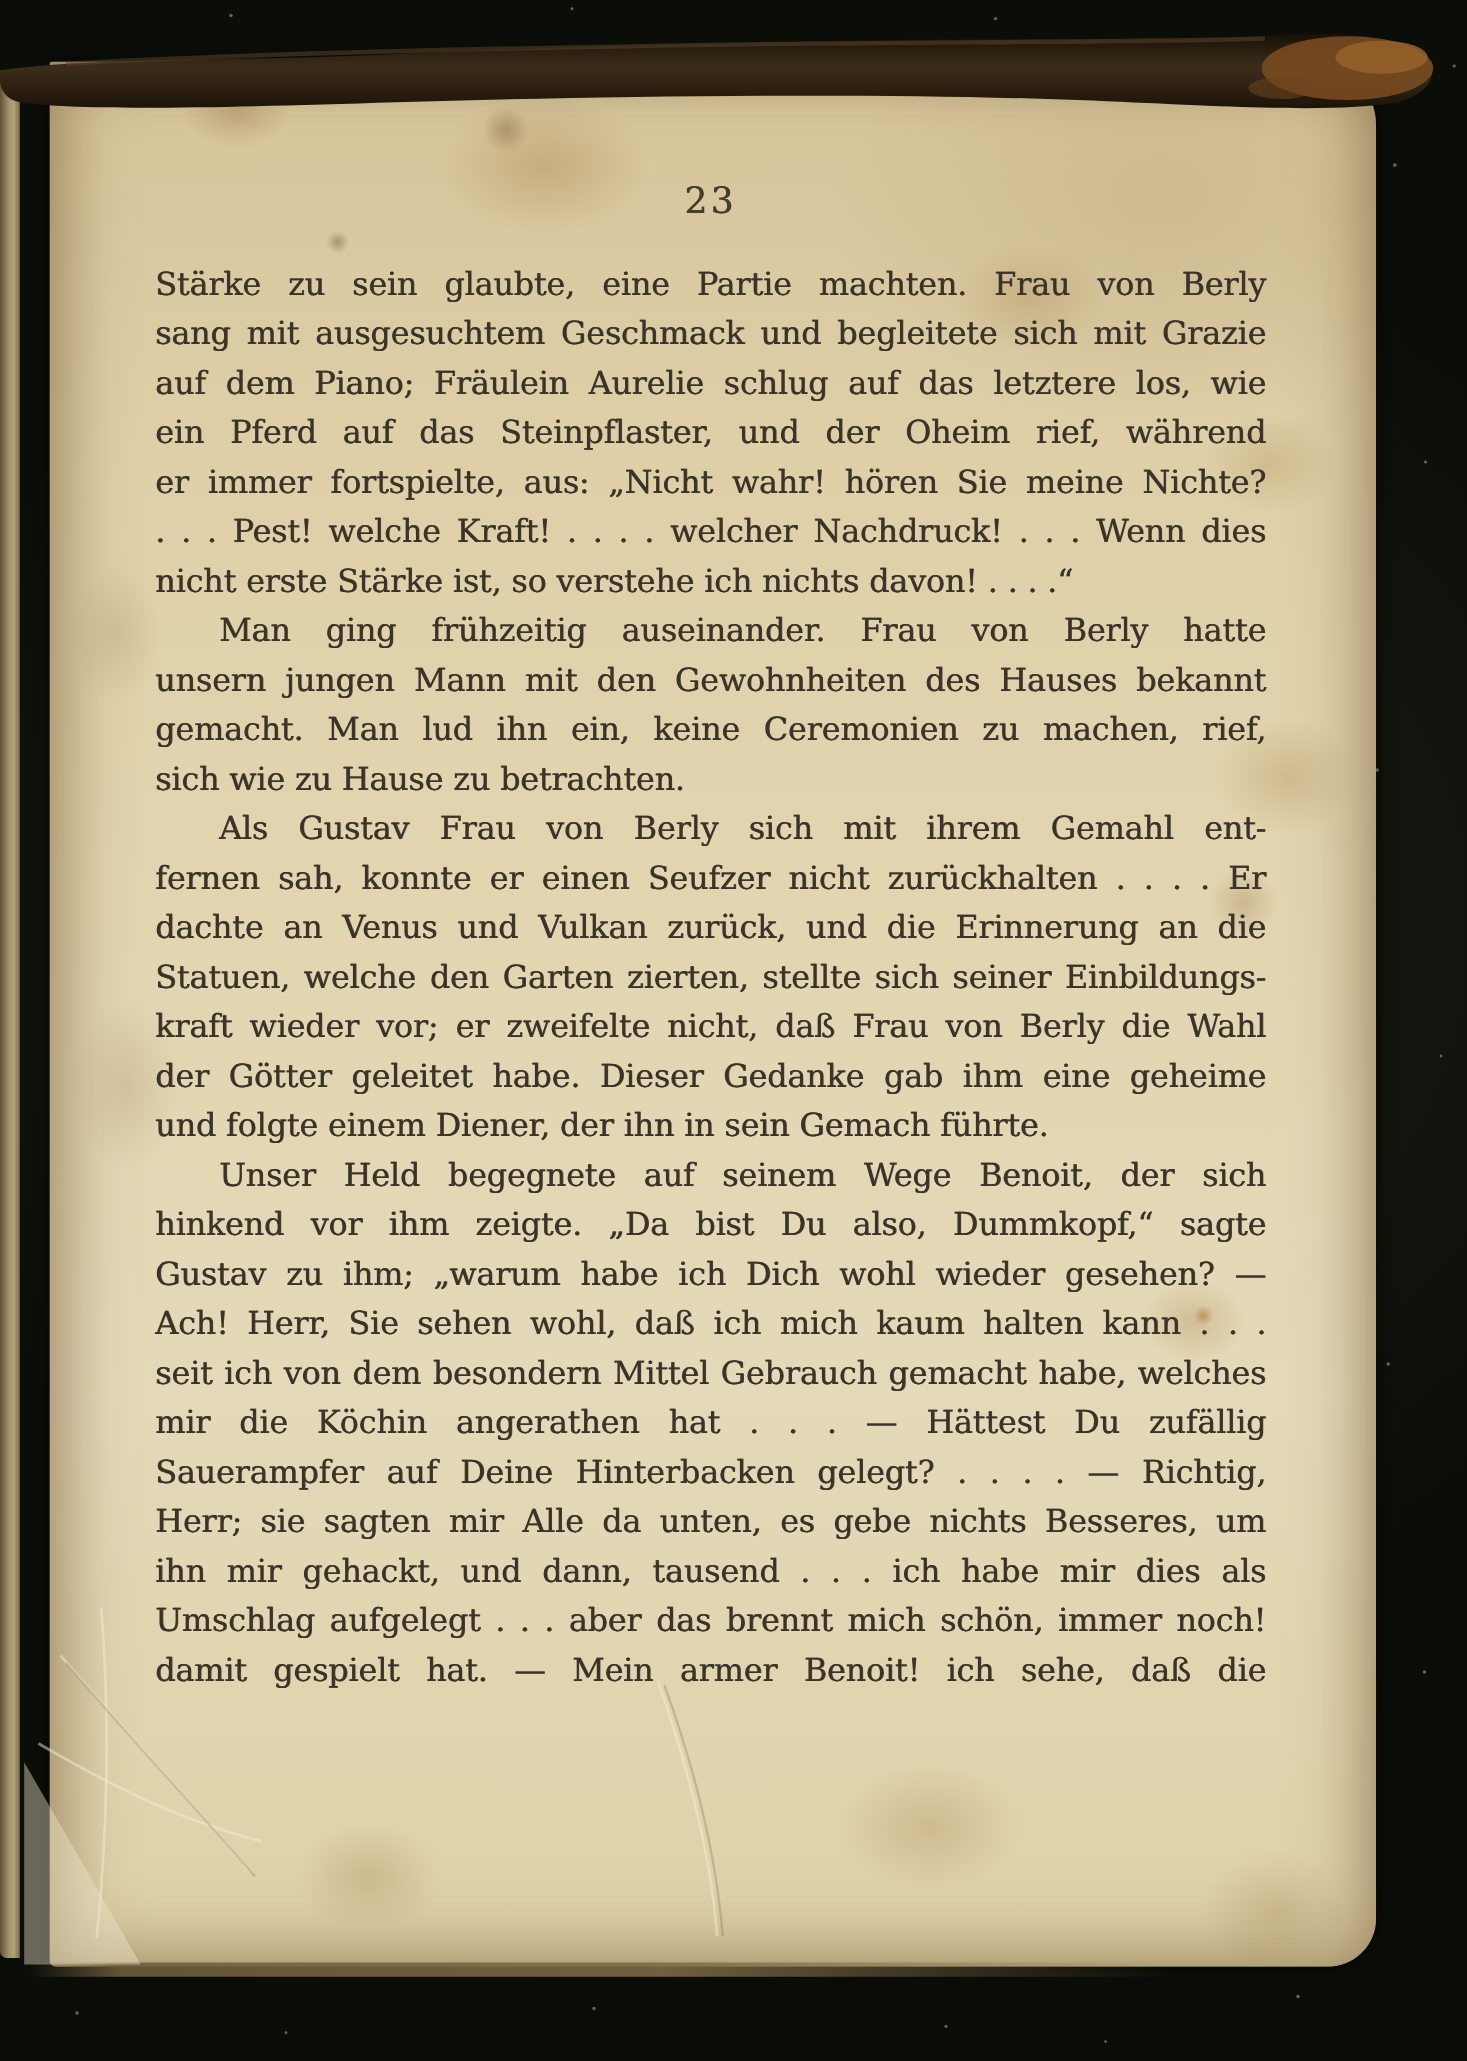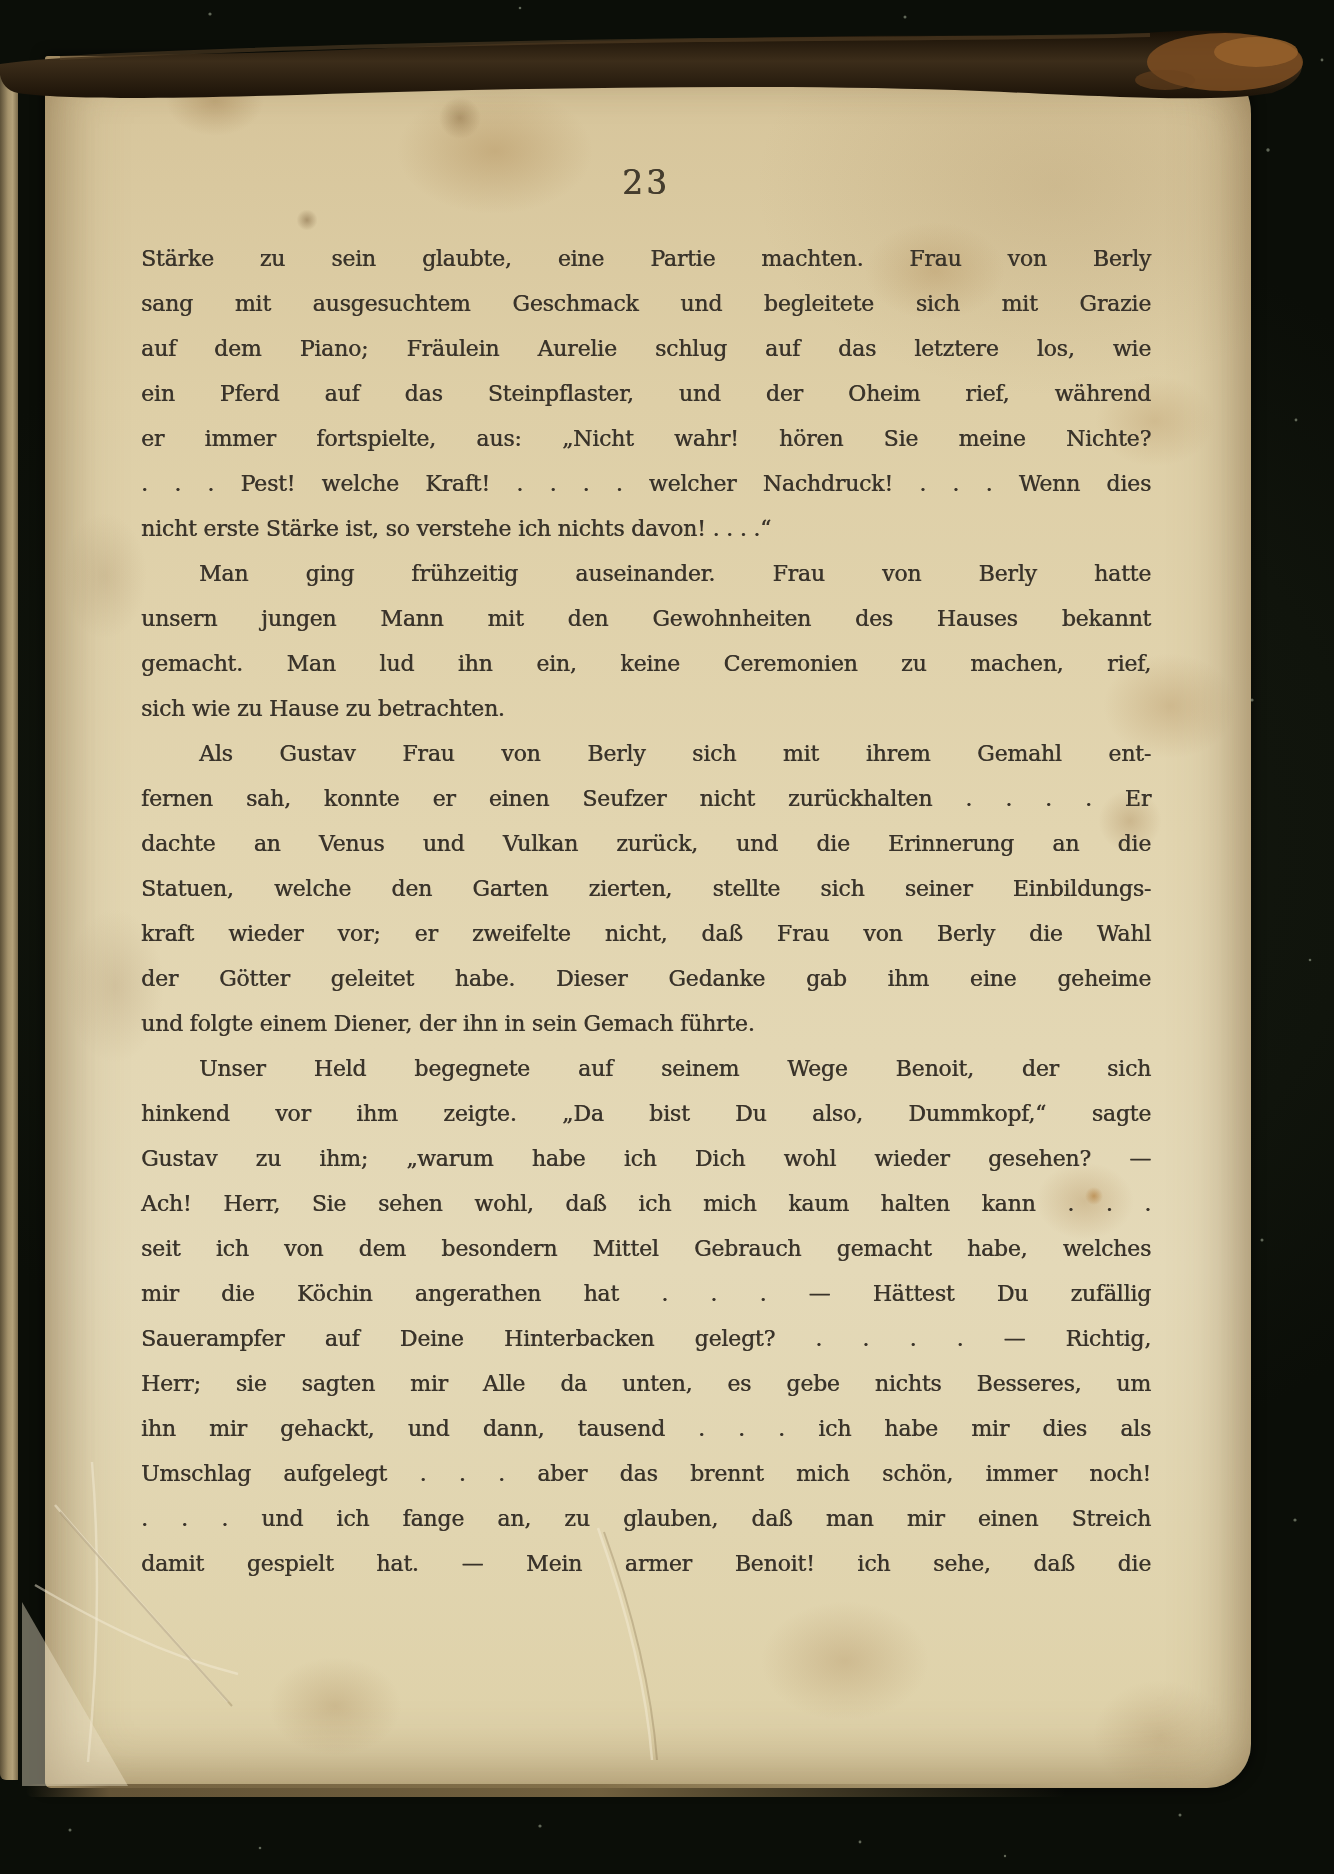--- a/index.html
+++ b/index.html
@@ -46,21 +46,21 @@
     margin-left: 29px;
   }
   .textblock{position:absolute;left:96px;top:102px;width:1010px;}
   .pagenum{
     height:50px;line-height:50px;text-align:center;
     font-size:33px;letter-spacing:3px;color:#453d2e;
     text-shadow:.4px 0 0 #453d2e;
   }
   .lines{position:absolute;left:0;top:78px;width:1010px;}
   .line{
-    height:45px;line-height:45px;font-size:22px;letter-spacing:-.2px;
+    height:45px;line-height:45px;font-size:29px;letter-spacing:-.2px;
     color:#39332a;text-shadow:.5px 0 0 rgba(57,51,42,.85);
     white-space:normal;text-align:justify;text-align-last:justify;
   }
   .line.end{text-align-last:left;}
   .line.indent{text-indent:58px;}
   
   .block-edge{
     position:absolute;left:26px;top:1784px;width:1040px;height:13px;
     background:linear-gradient(90deg, rgba(110,92,60,0) 0%, #6e5c3c 8%, #7d6a45 55%, rgba(110,92,60,0) 100%);
     border-radius:7px;opacity:.9;
@@ -99,21 +99,20 @@
         <div class="line indent">Unser Held begegnete auf seinem Wege Benoit, der sich</div>
         <div class="line">hinkend vor ihm zeigte.  „Da bist Du also, Dummkopf,“ sagte</div>
         <div class="line">Gustav zu ihm; „warum habe ich Dich wohl wieder gesehen? —</div>
         <div class="line">Ach! Herr, Sie sehen wohl, daß ich mich kaum halten kann . . .</div>
         <div class="line">seit ich von dem besondern Mittel Gebrauch gemacht habe, welches</div>
         <div class="line">mir die Köchin angerathen hat . . .  —  Hättest Du zufällig</div>
         <div class="line">Sauerampfer auf Deine Hinterbacken gelegt? . . . . — Richtig,</div>
         <div class="line">Herr; sie sagten mir Alle da unten, es gebe nichts Besseres, um</div>
         <div class="line">ihn mir gehackt, und dann, tausend . . . ich habe mir dies als</div>
         <div class="line">Umschlag aufgelegt . . . aber das brennt mich schön, immer noch!</div>
-        <div class="line">. . . und ich fange an, zu glauben, daß man mir einen Streich</div>
         <div class="line">damit gespielt hat. — Mein armer Benoit! ich sehe, daß die</div>
       </div>
     </div>
   </div>
 
   <div class="block-edge"></div>
 
   <svg class="overlay" width="1334" height="150" viewBox="0 0 1334 150">
     <defs>
       <linearGradient id="lg" x1="0" y1="0" x2="0" y2="1">

